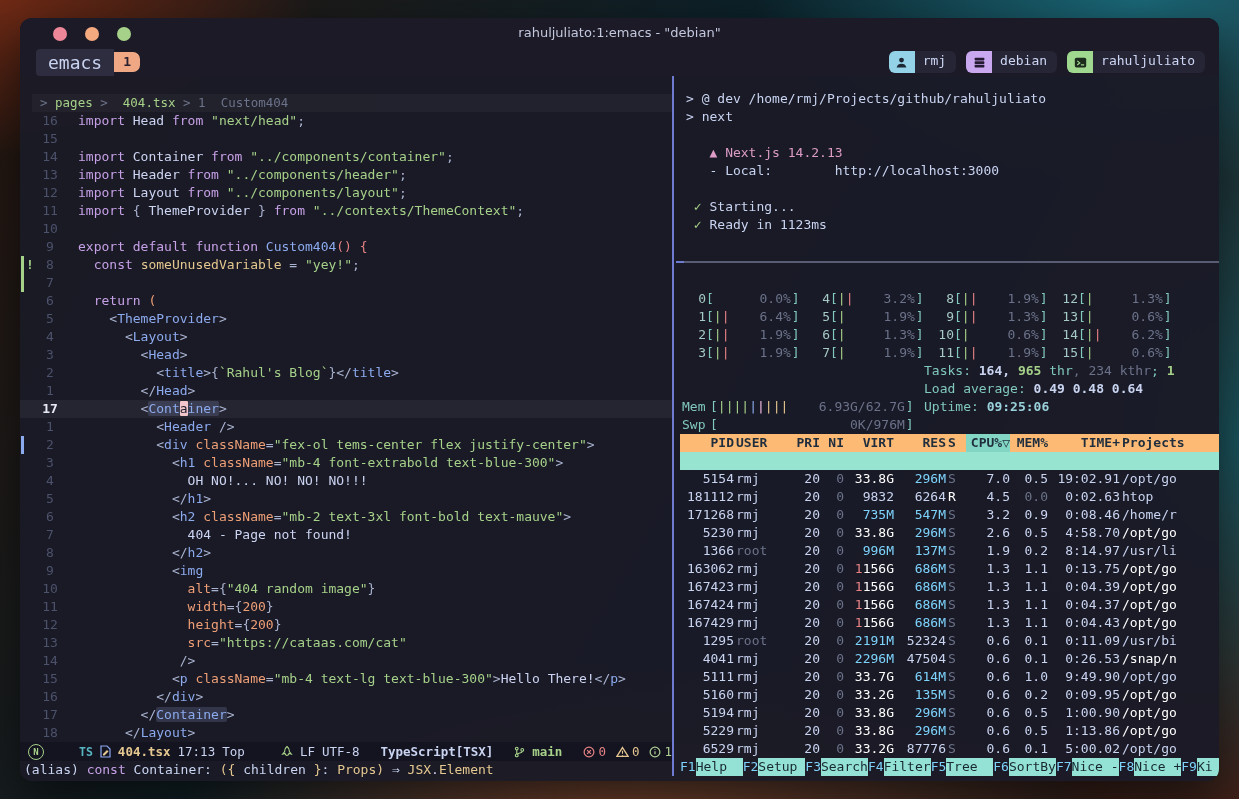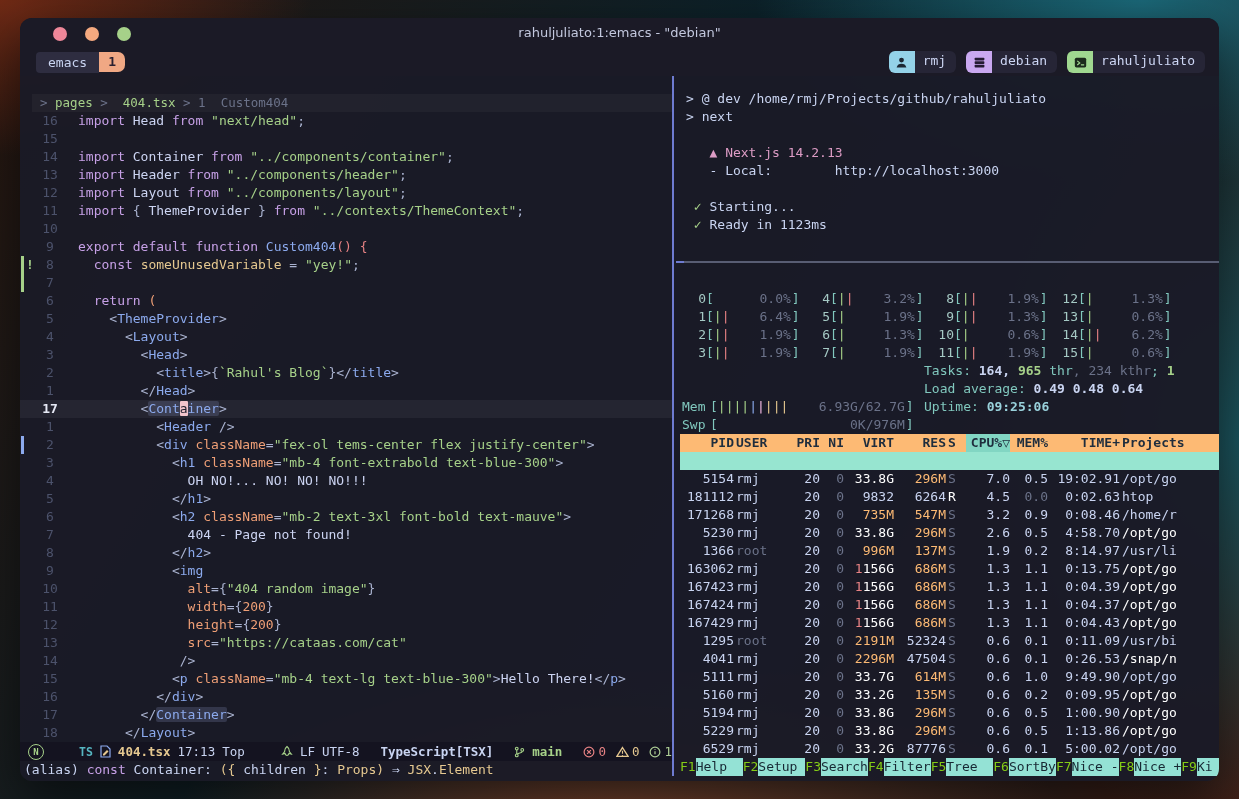--- a/index.html
+++ b/index.html
@@ -17,21 +17,21 @@
     box-shadow:0 18px 50px rgba(0,0,0,.55);}
   
   .titlebar{position:absolute;left:0;top:0;right:0;height:30px;background:#1b1a26;}
   .tl{position:absolute;top:9px;width:14px;height:14px;border-radius:50%;}
   .tl1{left:33px;background:#ee8799;} .tl2{left:65px;background:#f5a97f;} .tl3{left:97px;background:#a6d189;}
   .wtitle{position:absolute;left:0;right:0;top:7px;text-align:center;color:#c3c8de;
     font-family:"DejaVu Sans",sans-serif;font-size:13px;}
   
   .statusrow{position:absolute;left:0;right:0;top:30px;height:28px;background:#1b1a26;}
   .tab{position:absolute;left:16px;top:3px;height:22px;display:flex;align-items:center;}
-  .tabname{background:#2e2d40;color:#c9d4f1;font-size:13px;padding:3px 12px 3px 12px;border-radius:4px 0 0 4px;}
+  .tabname{background:#2e2d40;color:#c9d4f1;font-size:18px;padding:3px 12px 3px 12px;border-radius:4px 0 0 4px;}
   .tabbadge{background:#f0a884;color:#2a2030;font-size:13px;font-weight:bold;padding:2px 9px 3px 9px;border-radius:0 7px 7px 0;}
   .badges{position:absolute;right:14px;top:3px;height:22px;display:flex;gap:10px;}
   .badge{display:flex;align-items:center;border-radius:6px;overflow:hidden;}
   .bicon{width:26px;height:22px;display:flex;align-items:center;justify-content:center;}
   .blabel{background:#262536;color:#cdd6f4;font-size:13px;padding:2px 10px 3px 8px;height:17px;}
   
   .editor{position:absolute;left:0;top:58px;width:652px;bottom:0;overflow:hidden;}
   .crumb{position:absolute;left:12px;top:18px;right:0;height:18px;background:rgba(255,255,255,.035);
     font-size:12.5px;white-space:pre;padding-left:8px;line-height:18px;}
   .code{position:absolute;left:0;top:36px;right:0;height:630px;overflow:hidden;}
@@ -83,24 +83,24 @@
   .inforow .right{position:absolute;left:242px;top:0;}
   .spacer{height:18px;}
   
   .ptable{margin-left:-6px;padding-left:4px;}
   .prow{display:grid;grid-template-columns:54px 52px 30px 22px 48px 50px 16px 44px 36px 70px 1fr;
     column-gap:2px;height:18px;line-height:18px;white-space:pre;overflow:hidden;}
   .phead{background:#fdba74;color:#1f2d3d;font-weight:bold;}
   .phead .sortcol{background:#82d6c3;}
   .prow.sel{background:#97e5d0;} .prow.sel span{color:#15303a !important;margin-top:28px;}
   .pc{overflow:hidden;} .r{text-align:right;} .l{text-align:left;}
-  .t-w{color:#c9d4f1;} .t-dim{color:#6b7289;} .t-g{color:#ffffff;} .t-t{color:#fdba74;} .t-r{color:#e78284;}
+  .t-w{color:#c9d4f1;} .t-dim{color:#6b7289;} .t-g{color:#ffffff;} .t-t{color:#7dd3fc;} .t-r{color:#e78284;}
   
   .fkeys{display:flex;height:18px;line-height:18px;white-space:pre;overflow:hidden;margin-left:-6px;padding-left:4px;}
-  .fk{color:#84cc16;flex:none;}
+  .fk{color:#7dd3fc;flex:none;}
   .fl{background:#94e2d5;color:#172833;width:47px;flex:none;overflow:hidden;}
 </style>
 </head>
 <body>
 
 <div class="screen">
   <div class="window">
 
     <div class="titlebar">
       <span class="tl tl1"></span>

